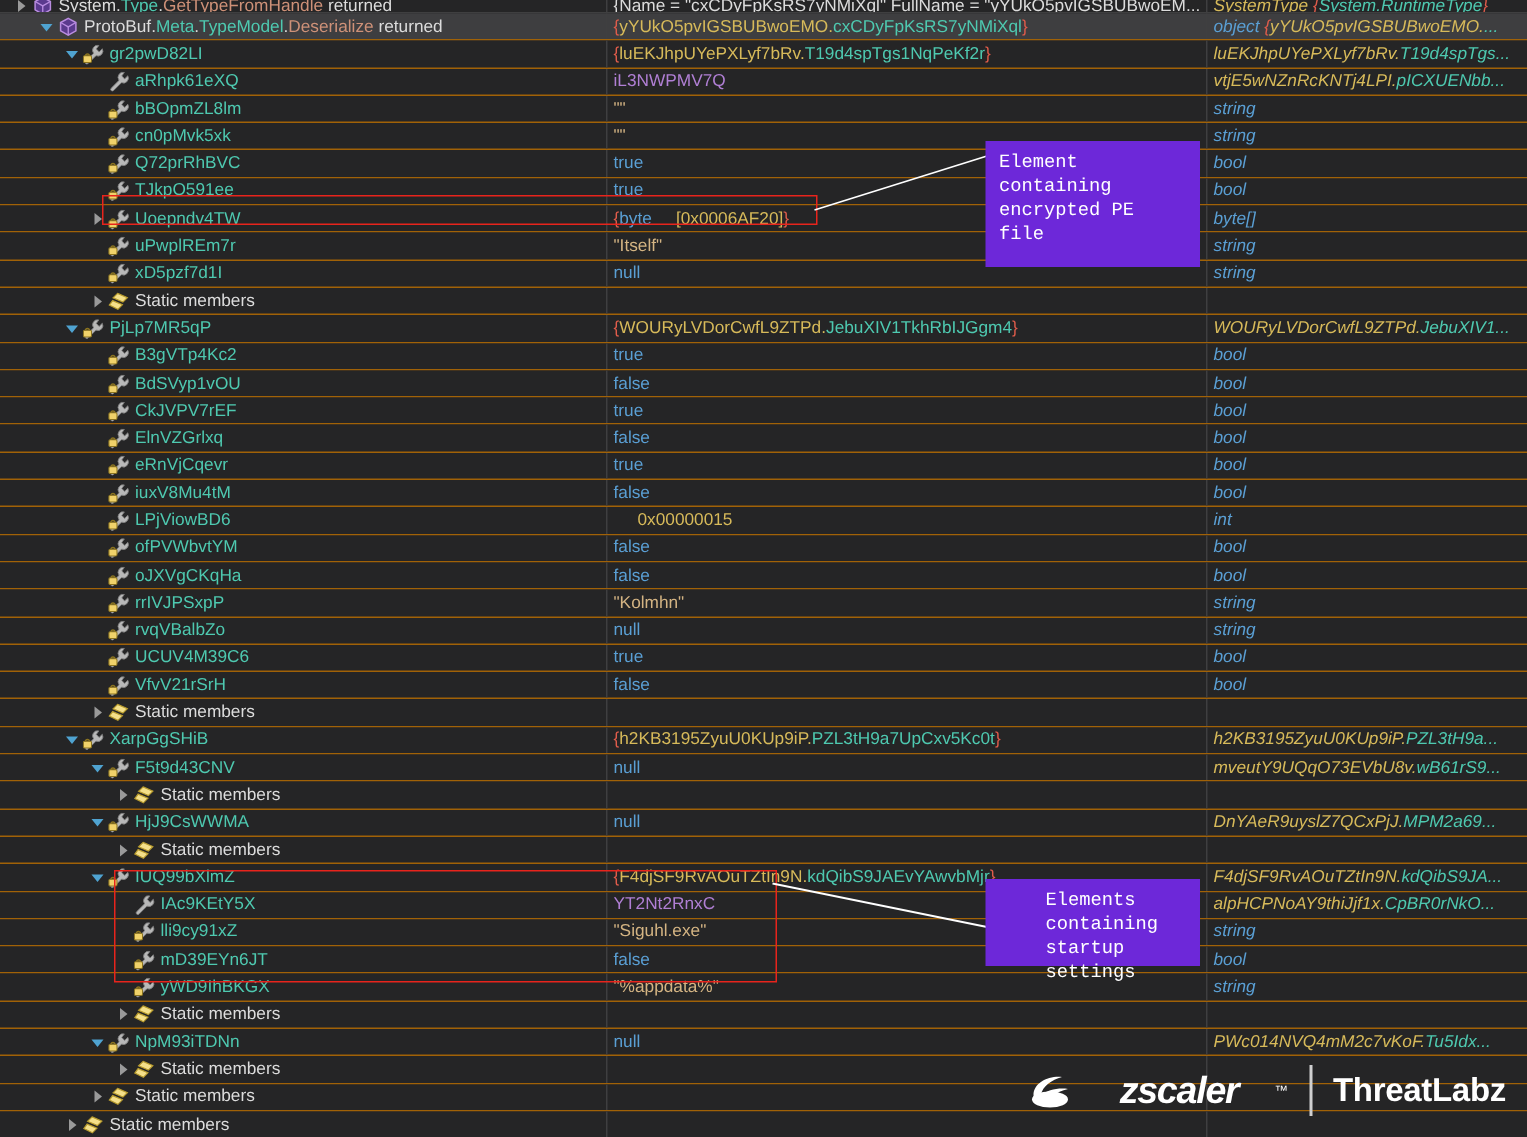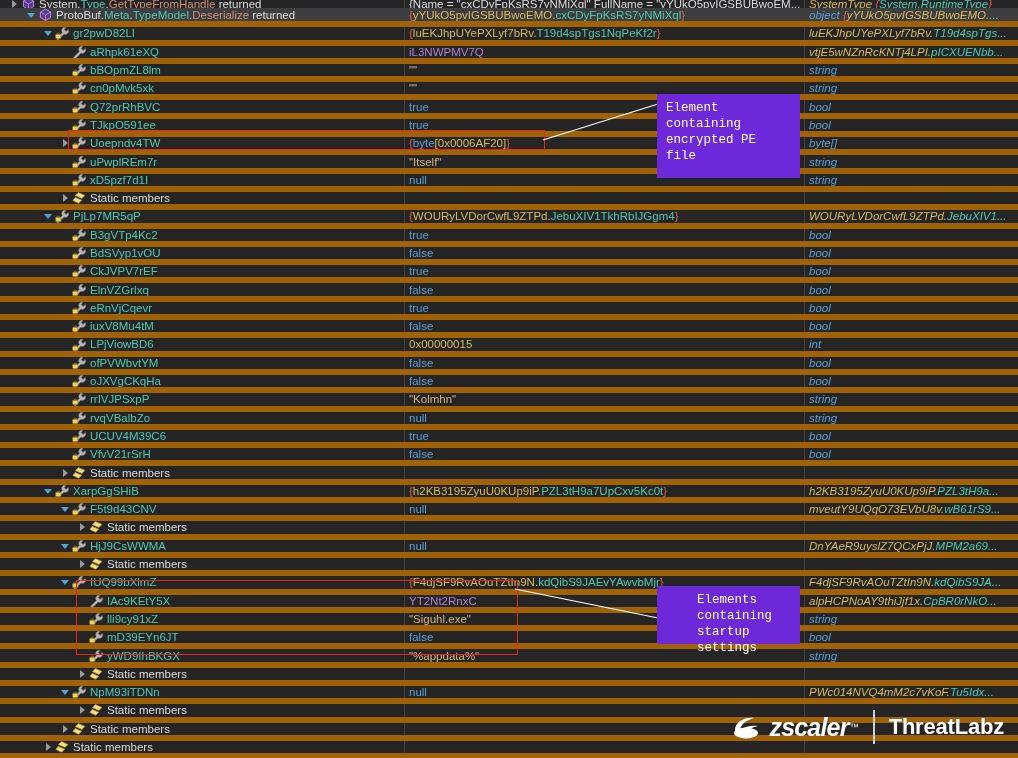--- a/index.html
+++ b/index.html
@@ -22,21 +22,21 @@
   .grid {
     position: absolute;
     top: 0; left: 0;
     width: 1018px;
   }
   .row {
     position: relative;
     height: 18.3px;
     display: flex;
     align-items: flex-start;
-    border-bottom: 6px solid #a16207;
+    border-bottom: 1px solid #a16207;
     background: #252526;
   }
   .row.selected { background: #3e3e40; }
   .row.partial {
     height: 9px;
     border-bottom: 1px solid #3f3f40;
     overflow: hidden;
     align-items: flex-end;
   }
   .row.partial .cell-name,
@@ -116,21 +116,21 @@
   .nm { color: #4ec9b0; }
   .nm-obj { color: #dcdcdc; }
 
   
   .t-brace   { color: #e05c4b; }
   .t-ns      { color: #d7ba5a; }
   .t-type    { color: #4ec9b0; }
   .t-bool    { color: #5a9fd4; }
   .t-null    { color: #5a9fd4; }
   .t-string  { color: #d4b483; }
-  .t-num     { color: #d7ba5a; }
+  .t-num     { color: #d7ba5a; margin-left: 16px; }
   .t-enum    { color: #b07fd4; }
   .t-kwblue  { color: #5a9fd4; }
   .t-orange  { color: #ce9178; }
   .t-gray    { color: #dcdcdc; }
 
   
   .redbox {
     position: absolute;
     border: 1.6px solid #e8241c;
     pointer-events: none;
@@ -155,20 +155,21 @@
     bottom: 14px;
     display: flex;
     align-items: center;
     z-index: 40;
     pointer-events: none;
   }
   .logo-z {
     display: flex;
     align-items: center;
     padding-right: 14px;
+    gap: 23px;
   }
   .logo-z-text {
     color: #ffffff;
     font-style: italic;
     font-weight: bold;
     font-size: 25px;
     letter-spacing: -0.8px;
     font-family: "Liberation Sans", "DejaVu Sans", sans-serif;
   }
   .logo-tm {

